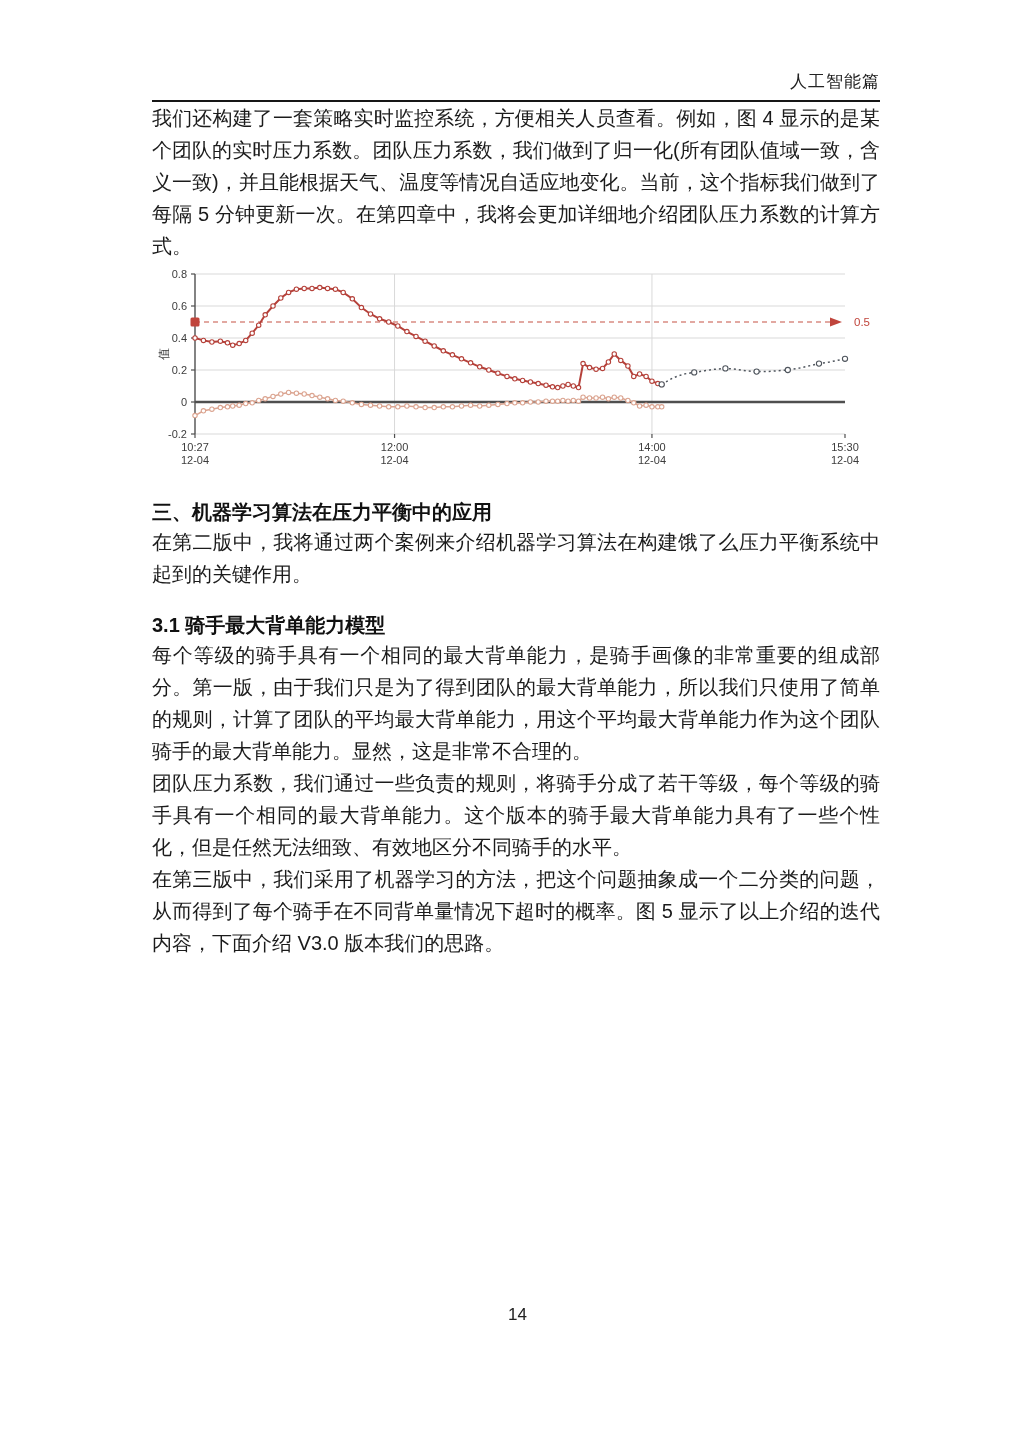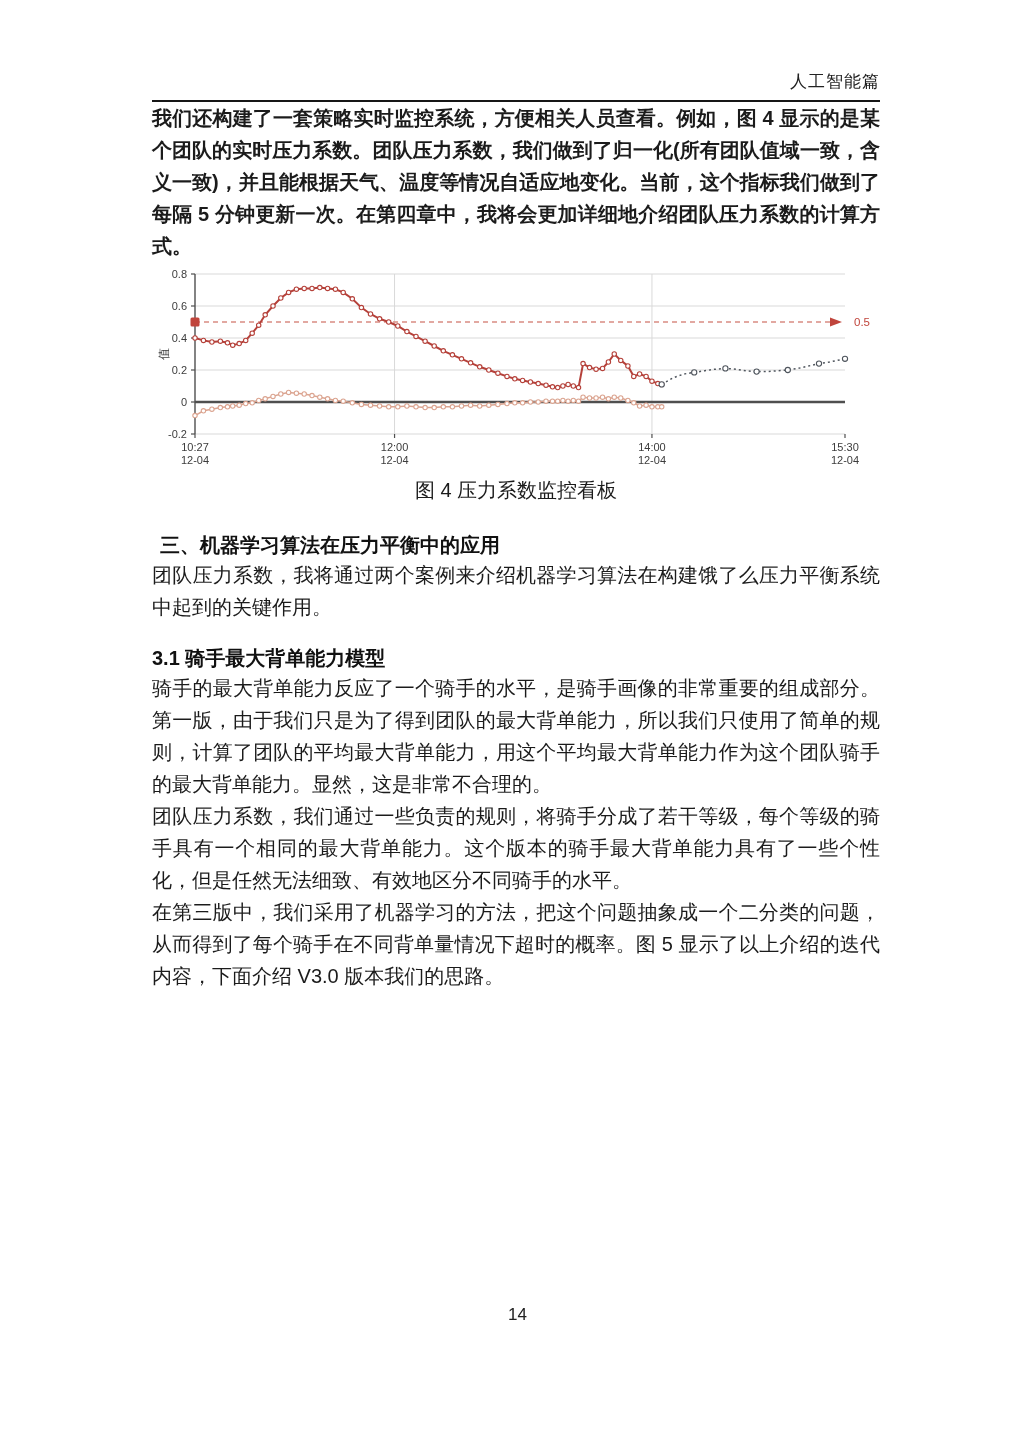--- a/index.html
+++ b/index.html
@@ -11,24 +11,24 @@
     color:#1b1b1b;
     overflow:hidden;
   }
   .content{margin:0 139px 0 152px;width:728px;}
   .hdr{padding-top:70px;text-align:right;font-size:17px;color:#222;letter-spacing:1px;}
   .hdr-rule{margin-top:7px;border-top:2px solid #161616;height:0;}
   p.body-par{
     font-size:20px;line-height:32px;margin:0;
     text-align:justify;text-justify:inter-ideograph;
   }
-  .p1{margin-top:22px;font-weight:bold;}
+  .p1{margin-top:22px;}
   .chart-wrap{margin-top:0;}
   .fig-caption{margin-top:6px;text-align:center;font-size:20px;color:#1b1b1b;}
-  h2.sec{font-size:20px;font-weight:bold;margin:28px 0 0 8px;color:#111;}
+  h2.sec{font-size:20px;font-weight:bold;margin:28px 0 0 0;color:#111;}
   h3.sub{font-size:20px;font-weight:bold;margin:22px 0 0 0;color:#111;}
   .p2{margin-top:33px;}
   .p3{margin-top:23px;}
   .p4{margin-top:13px;}
   .p5{margin-top:13px;}
   .pagenum{position:absolute;top:1305px;left:8px;width:100%;text-align:center;font-size:17px;color:#222;}
   svg text{font-family:"Liberation Sans","DejaVu Sans",sans-serif;}
 </style>
 </head>
 <body>
@@ -215,27 +215,26 @@
           <circle cx="509.7" cy="122.4" r="2.6" fill="#ffffff" stroke="#4f555d" stroke-width="1.1"></circle>
           <circle cx="542.2" cy="110.4" r="2.6" fill="#ffffff" stroke="#4f555d" stroke-width="1.1"></circle>
           <circle cx="573.4" cy="106.4" r="2.6" fill="#ffffff" stroke="#4f555d" stroke-width="1.1"></circle>
           <circle cx="604.6" cy="109.60000000000002" r="2.6" fill="#ffffff" stroke="#4f555d" stroke-width="1.1"></circle>
           <circle cx="635.8000000000001" cy="108.00000000000001" r="2.6" fill="#ffffff" stroke="#4f555d" stroke-width="1.1"></circle>
           <circle cx="667" cy="101.60000000000001" r="2.6" fill="#ffffff" stroke="#4f555d" stroke-width="1.1"></circle>
           <circle cx="693" cy="96.80000000000001" r="2.6" fill="#ffffff" stroke="#4f555d" stroke-width="1.1"></circle>
         </svg>
     </div>
 
-    <div class="fig-caption">图 4 压力系数监控看板</div>
 
     <h2 class="sec">三、机器学习算法在压力平衡中的应用</h2>
 
-    <p class="body-par p2">团队压力系数，我将通过两个案例来介绍机器学习算法在构建饿了么压力平衡系统中起到的关键作用。</p>
+    <p class="body-par p2">在第二版中，我将通过两个案例来介绍机器学习算法在构建饿了么压力平衡系统中起到的关键作用。</p>
 
     <h3 class="sub">3.1 骑手最大背单能力模型</h3>
 
-    <p class="body-par p3">骑手的最大背单能力反应了一个骑手的水平，是骑手画像的非常重要的组成部分。第一版，由于我们只是为了得到团队的最大背单能力，所以我们只使用了简单的规则，计算了团队的平均最大背单能力，用这个平均最大背单能力作为这个团队骑手的最大背单能力。显然，这是非常不合理的。</p>
+    <p class="body-par p3">每个等级的骑手具有一个相同的最大背单能力，是骑手画像的非常重要的组成部分。第一版，由于我们只是为了得到团队的最大背单能力，所以我们只使用了简单的规则，计算了团队的平均最大背单能力，用这个平均最大背单能力作为这个团队骑手的最大背单能力。显然，这是非常不合理的。</p>
     <p class="body-par p4">团队压力系数，我们通过一些负责的规则，将骑手分成了若干等级，每个等级的骑手具有一个相同的最大背单能力。这个版本的骑手最大背单能力具有了一些个性化，但是任然无法细致、有效地区分不同骑手的水平。</p>
     <p class="body-par p5">在第三版中，我们采用了机器学习的方法，把这个问题抽象成一个二分类的问题，从而得到了每个骑手在不同背单量情况下超时的概率。图 5 显示了以上介绍的迭代内容，下面介绍 V3.0 版本我们的思路。</p>
 
   </div>
   <div class="pagenum">14</div>
 </div>
 
 </body></html>

